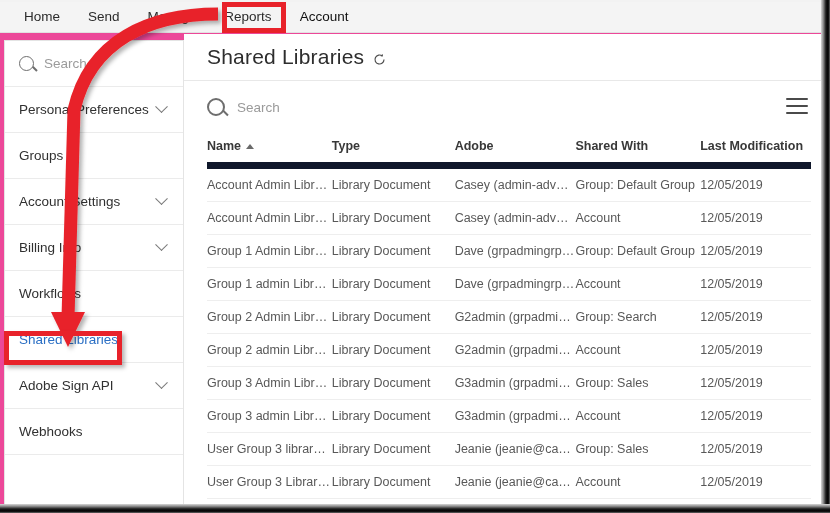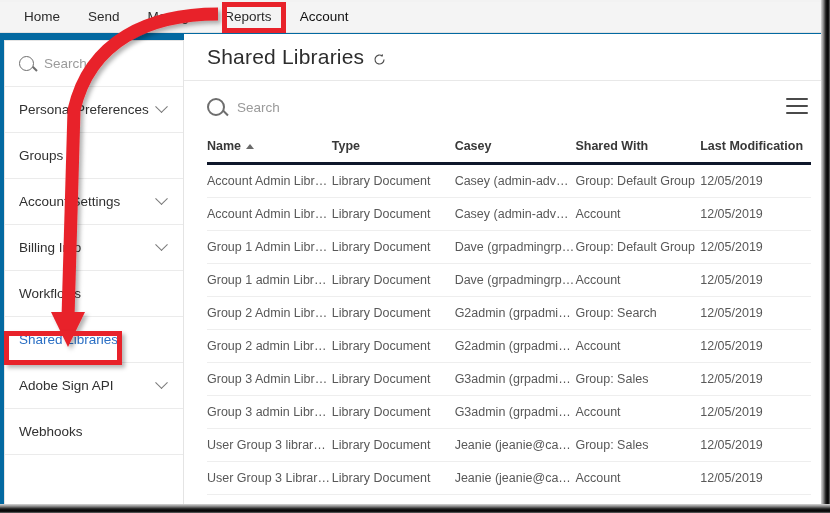--- a/index.html
+++ b/index.html
@@ -6,21 +6,21 @@
   html, body {
     width: 830px; height: 513px;
     font-family: "Liberation Sans", sans-serif;
     background: #ffffff;
     overflow: hidden;
   }
 
   #frame {
     position: relative;
     width: 830px; height: 513px;
-    background: #0369a1;
+    background: #ec4899;
     overflow: hidden;
   }
 
   
   .frame-edge-right {
     position: absolute; top: 0; right: 0; width: 9px; height: 513px;
     background: linear-gradient(to right, #d8d8d8 0%, #8e8e8e 25%, #1c1c1c 55%, #000 80%, #6a6a6a 100%);
     z-index: 60;
   }
   .frame-edge-bottom {
@@ -155,21 +155,21 @@
 
   
   #tablewrap { padding: 0 10px 0 23px; }
   table { width: 100%; border-collapse: collapse; table-layout: fixed; }
   th {
     text-align: left;
     font-size: 12.5px;
     font-weight: bold;
     color: #383838;
     padding: 6px 0 9px 0;
-    border-bottom: 3px solid #0f172a;
+    border-bottom: 7px solid #0f172a;
     white-space: nowrap;
   }
   td {
     font-size: 12.5px;
     color: #585858;
     padding: 9px 0 9px 0;
     border-bottom: 1px solid #eeeeee;
     white-space: nowrap;
     overflow: hidden;
     text-overflow: ellipsis;
@@ -289,21 +289,21 @@
     </div>
 
     <div id="tablewrap">
       <table>
         <thead>
           <tr>
             <th class="col-name">
               <span>Name</span><span class="sortarrow"></span>
             </th>
             <th class="col-type">Type</th>
-            <th class="col-owner">Casey</th>
+            <th class="col-owner">Adobe</th>
             <th class="col-shared">Shared With</th>
             <th class="col-mod">Last Modification</th>
           </tr>
         </thead>
         <tbody id="tbody">
             <tr>
               <td class="col-name">Account Admin Librar...</td>
               <td class="col-type">Library Document</td>
               <td class="col-owner">Casey (admin-adv@ic...</td>
               <td class="col-shared">Group: Default Group</td>

